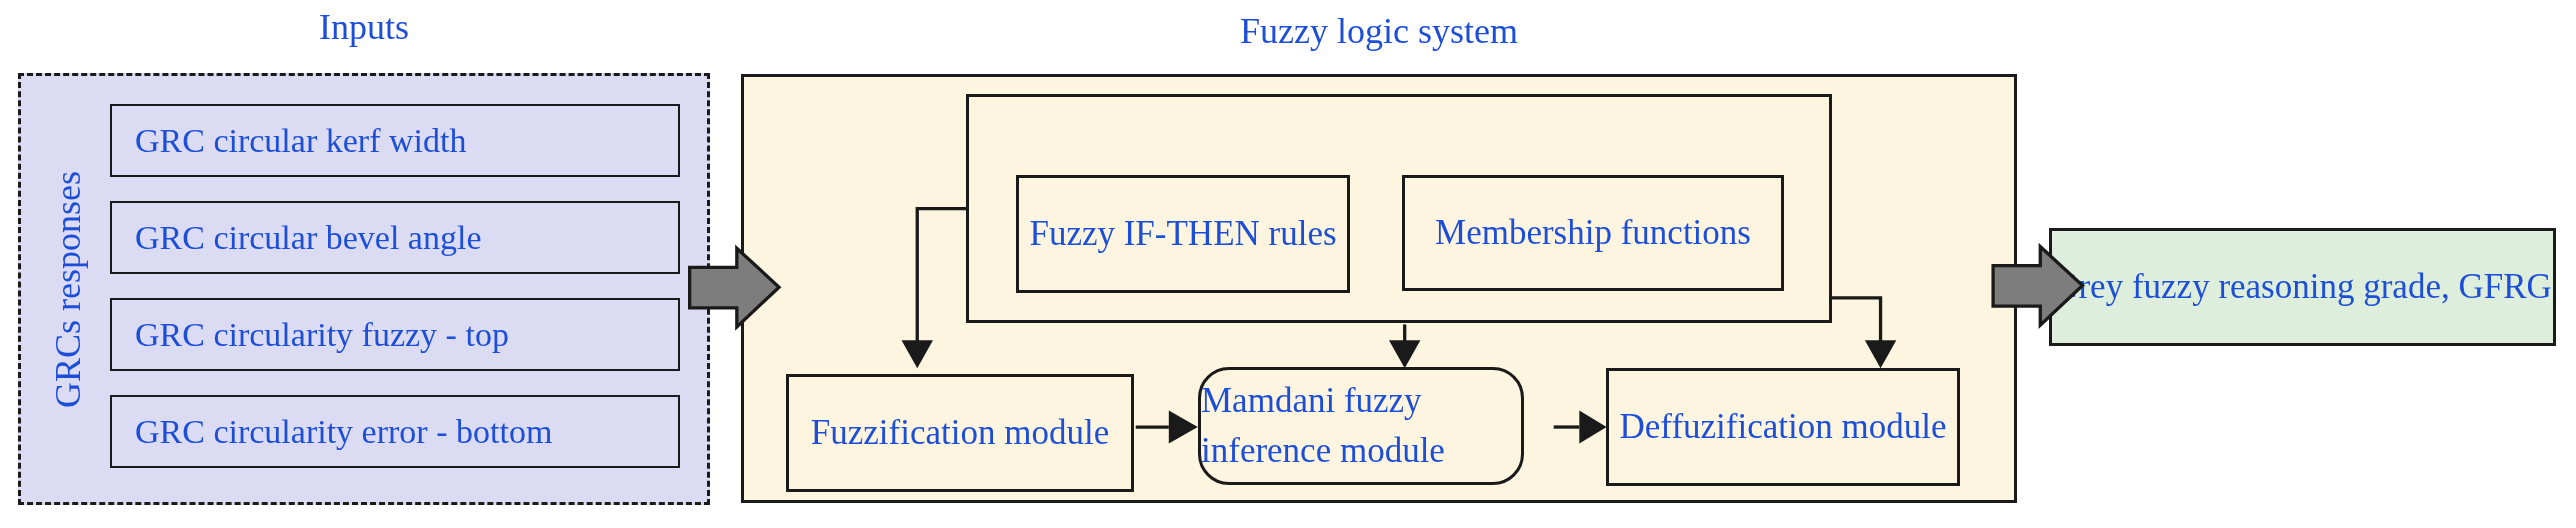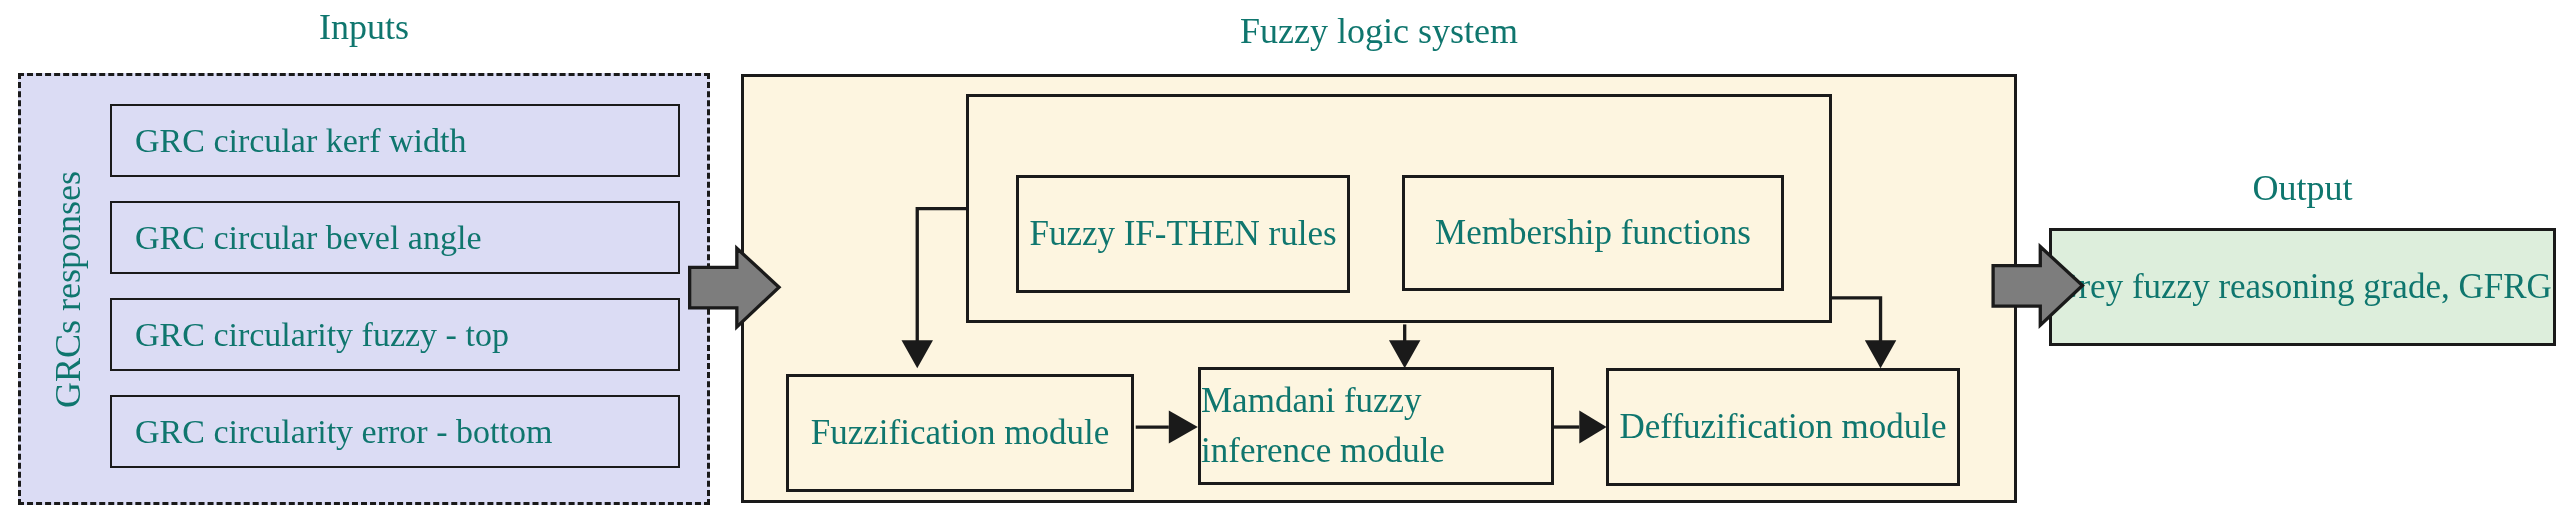--- a/index.html
+++ b/index.html
@@ -5,21 +5,21 @@
   :root{
     --inputs-fill:#dbdcf4;
     --fuzzy-fill:#fdf5e0;
     --output-fill:#ddeedc;
     --arrow-gray:#7d7d7d;
     --line:#1a1a1a;
   }
   html,body{margin:0;padding:0;background:#ffffff;}
   .canvas{
     position:relative;width:2576px;height:528px;background:#ffffff;overflow:hidden;
-    font-family:"Liberation Serif","DejaVu Serif",serif;color:#0f766e;
+    font-family:"Liberation Serif","DejaVu Serif",serif;color:#1d4ed8;
   }
   .abs{position:absolute;box-sizing:border-box;}
   .section-title{
     position:absolute;text-align:center;font-size:36px;line-height:1.1;white-space:nowrap;
   }
   
   .inputs-group{
     left:18px;top:73px;width:692px;height:432px;
     background:var(--inputs-fill);
     border:3.3px dashed var(--line);
@@ -57,21 +57,21 @@
   }
   .node{
     background:var(--fuzzy-fill);
     border:3.3px solid var(--line);
     display:flex;align-items:center;justify-content:center;
     text-align:left;font-size:35px;line-height:1.42;
   }
   .rules-box{left:1016px;top:175px;width:334px;height:118px;}
   .membership-box{left:1402px;top:175px;width:382px;height:116px;}
   .fuzzification-box{left:786px;top:374px;width:348px;height:118px;}
-  .mamdani-box{left:1198px;top:367px;width:356px;height:118px;}
+  .mamdani-box{left:1198px;top:367px;width:326px;height:118px;border-radius:31px;}
   .defuzzification-box{left:1606px;top:368px;width:354px;height:118px;}
   
   .output-box{
     left:2049px;top:228px;width:507px;height:118px;
     background:var(--output-fill);
     border:3.3px solid var(--line);
     display:flex;align-items:center;justify-content:center;
     text-align:center;font-size:35px;line-height:1.42;
   }
   
@@ -101,21 +101,20 @@
   <div class="abs fuzzy-box"></div>
   <div class="abs kb-box"></div>
 
   <div class="abs node rules-box">Fuzzy IF-THEN rules</div>
   <div class="abs node membership-box">Membership functions</div>
 
   <div class="abs node fuzzification-box">Fuzzification module</div>
   <div class="abs node mamdani-box">Mamdani fuzzy inference module</div>
   <div class="abs node defuzzification-box">Deffuzification module</div>
 
-  <div class="section-title" style="left:2049px;top:169px;width:507px;">Output</div>
 
   <div class="abs output-box">Grey fuzzy reasoning grade, GFRG</div>
 
   <svg class="overlay" viewBox="0 0 3112 638">
 
     <g>
       <polyline class="conn" points="1170,252 1108,252 1108,415"></polyline>
       <polygon class="head" points="1089,411 1127,411 1108,445"></polygon>
     </g>
 

